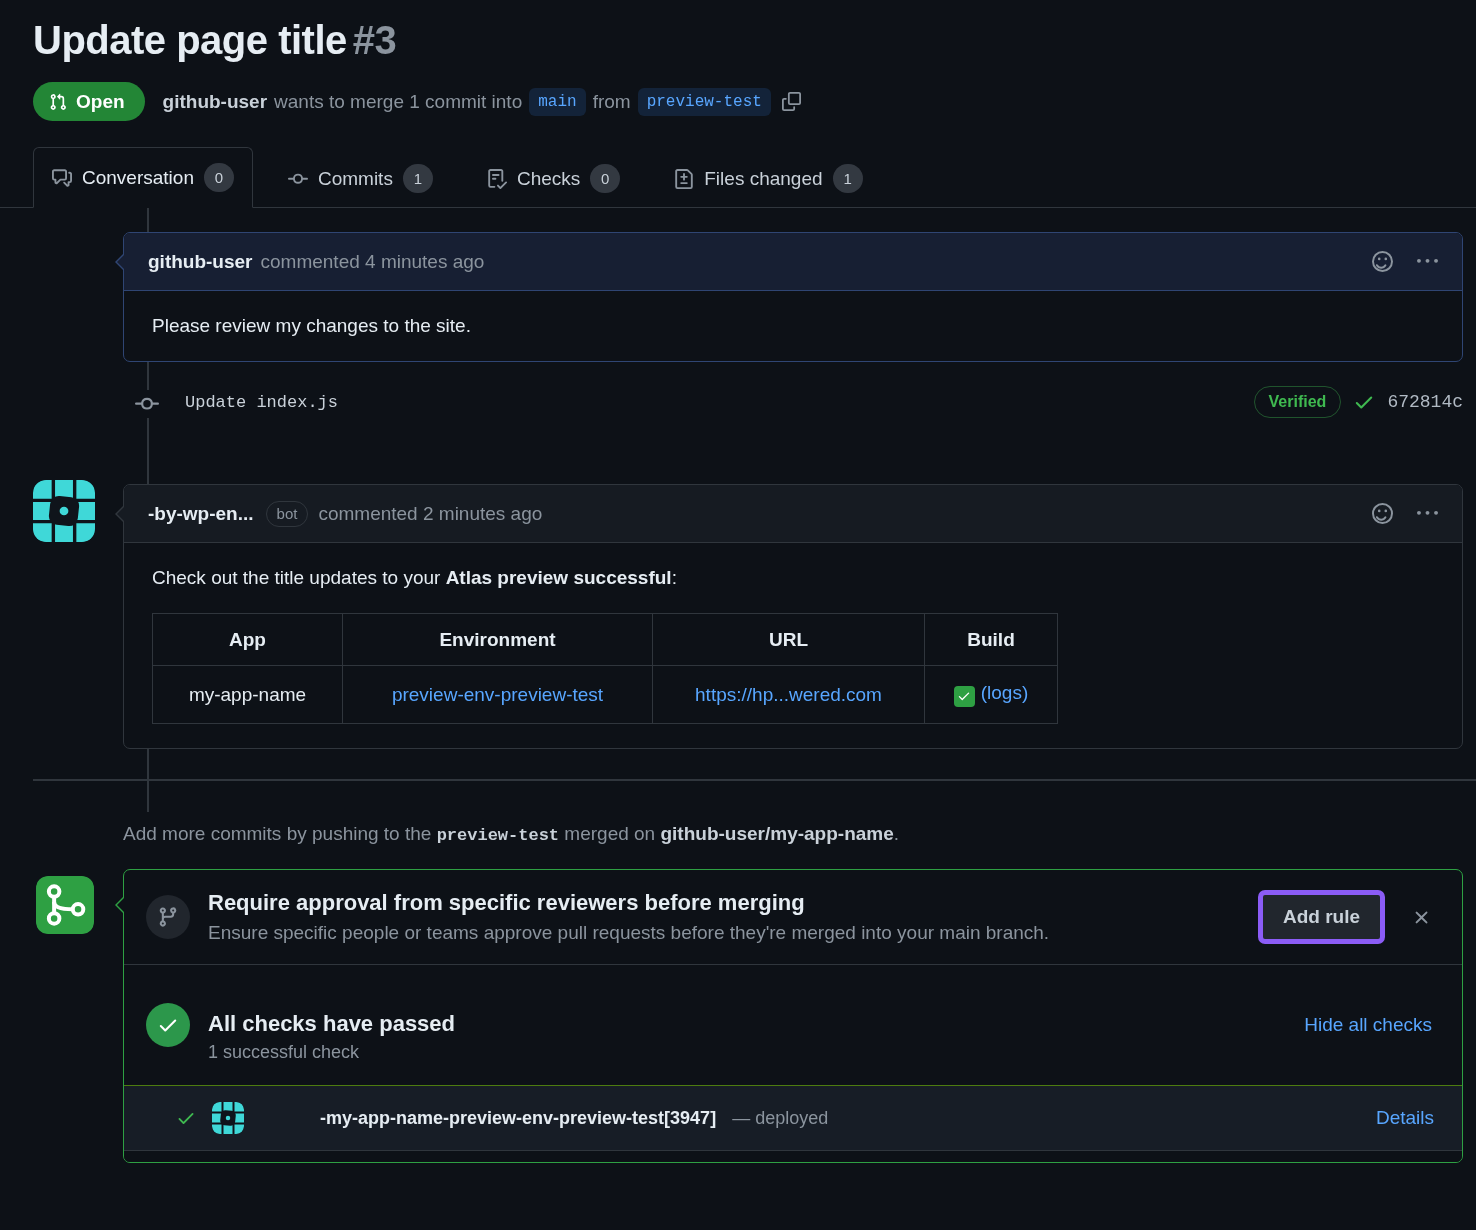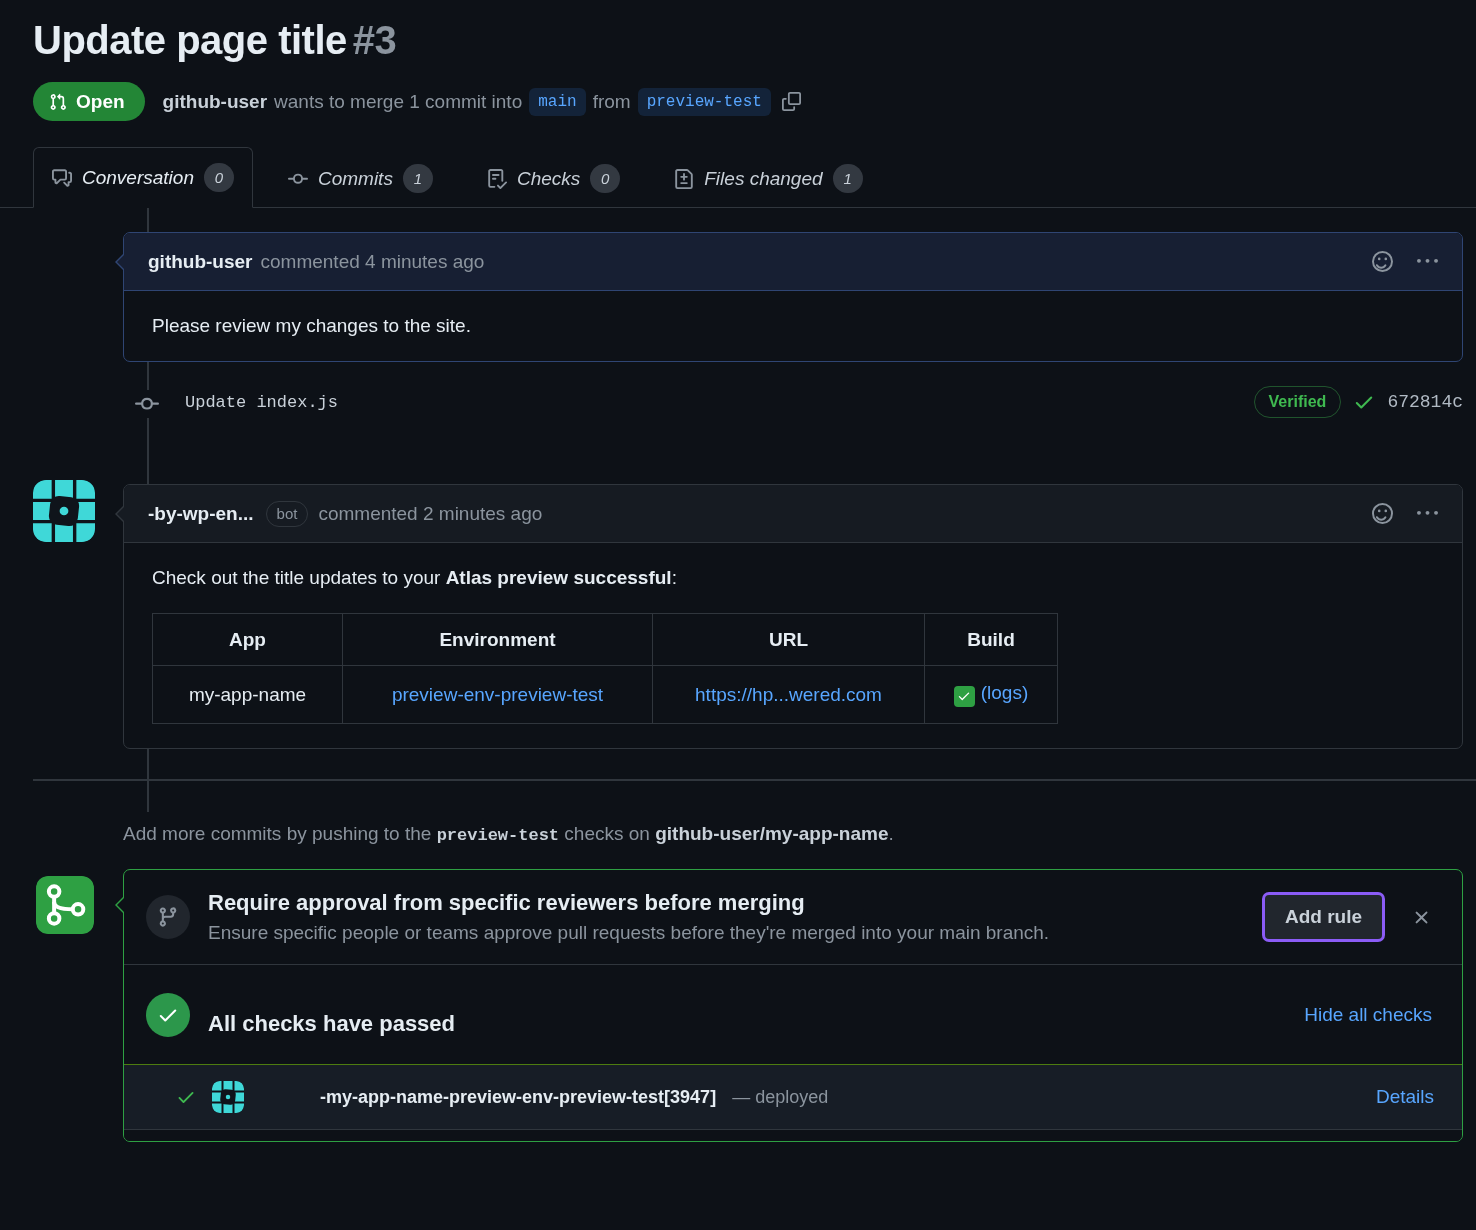--- a/index.html
+++ b/index.html
@@ -32,21 +32,21 @@
     padding:4px 9px; border-radius:6px; line-height:1.25;
   }
   .copy-btn { color:#8b949e; display:inline-flex; margin-left:4px; cursor:pointer; }
 
   
   .tab-bar { margin-top:26px; padding-left:33px; border-bottom:1px solid #30363d; display:flex; align-items:flex-end; }
   .tab {
     display:inline-flex; align-items:center; gap:10px;
     padding:15px 18px; color:#c9d1d9; cursor:pointer; position:relative;
     border:1px solid transparent; border-bottom:none; border-radius:6px 6px 0 0;
-    margin-bottom:-1px; margin-right:16px;font-style:italic;
+    margin-bottom:-1px; margin-right:16px;
   }
   .tab .tab-icon { color:#8b949e; display:inline-flex; }
   .tab.active { background:#0d1117; border-color:#30363d; border-bottom:1px solid #0d1117; color:#e6edf3; }
   .counter {
     background:rgba(110,118,129,0.4); color:#c9d1d9;
     font-size:15px; line-height:1; padding:7px 10px; border-radius:2em; min-width:30px; text-align:center;
   }
 
   
   .timeline { position:relative; padding-top:24px; }
@@ -123,21 +123,21 @@
   .merge-box { position:relative; margin:0 13px 0 123px; border:1px solid #2ea043; border-radius:7px; background:#0d1117; }
 
   .rule-section { display:flex; align-items:center; padding:20px 22px; }
   .rule-icon { width:44px; height:44px; border-radius:50%; background:#21262d; color:#8b949e;
     display:flex; align-items:center; justify-content:center; flex:none; margin-right:18px; }
   .rule-text { flex:1; }
   .rule-title { font-size:22px; font-weight:bold; color:#e6edf3; margin-bottom:6px; }
   .rule-desc { color:#8b949e; font-size:19px; }
   .rule-actions { display:flex; align-items:center; gap:26px; margin-left:20px; padding-right:8px; }
   .btn {
-    background:#21262d; border:3px solid #8b5cf6; color:#c9d1d9; font-weight:bold; font-size:19px;
+    background:#21262d; border:5px solid #8b5cf6; color:#c9d1d9; font-weight:bold; font-size:19px;
     border-radius:7px; padding:11px 20px; cursor:pointer; font-family:inherit;
   }
   .close-x { color:#8b949e; display:inline-flex; cursor:pointer; }
 
   .checks-section { display:flex; align-items:center; padding:22px; border-top:1px solid #30363d; }
   .check-circle { width:44px; height:44px; border-radius:50%; background:#2c974b; color:#fff;
     display:flex; align-items:center; justify-content:center; flex:none; margin-right:18px; }
   .checks-text { flex:1;margin-top:24px; }
   .checks-title { font-size:22px; font-weight:bold; color:#e6edf3; margin-bottom:5px; }
   .checks-sub { color:#8b949e; font-size:18px; }
@@ -321,21 +321,21 @@
         </tbody>
           </table>
       </div>
     </div>
   </div>
 
   <div class="divider"></div>
 </div>
 
 <div class="push-note">
-  <span>Add more commits by pushing to the </span><span class="branch-mono">preview-test</span><span> checks on </span><span class="repo">github-user/my-app-name</span><span>.</span>
+  <span>Add more commits by pushing to the </span><span class="branch-mono">preview-test</span><span> merged on </span><span class="repo">github-user/my-app-name</span><span>.</span>
 </div>
 
 <div class="merge-wrap">
   <span class="green-avatar">
     <svg width="58" height="58" viewBox="0 0 16 16">
         <rect width="16" height="16" rx="3" fill="#2ea043"></rect>
         <g fill="none" stroke="#fff" stroke-width="1.1">
           <circle cx="5" cy="4.3" r="1.45"></circle>
           <circle cx="5" cy="11.7" r="1.45"></circle>
           <circle cx="11.6" cy="9.2" r="1.45"></circle>
@@ -368,20 +368,21 @@
     </div>
 
     <div class="checks-section">
       <span class="check-circle">
         <svg width="22" height="22" viewBox="0 0 16 16" fill="currentColor">
             <path d="M13.78 4.22a.75.75 0 0 1 0 1.06l-7.25 7.25a.75.75 0 0 1-1.06 0L2.22 9.28a.751.751 0 0 1 .018-1.042.751.751 0 0 1 1.042-.018L6 10.94l6.72-6.72a.75.75 0 0 1 1.06 0Z"></path>
           </svg>
       </span>
       <span class="checks-text">
         <div class="checks-title">All checks have passed</div>
+        <div class="checks-sub">1 successful check</div>
       </span>
       <a class="blue-link checks-link">Hide all checks</a>
     </div>
 
     <div class="check-row">
       <span class="row-check">
           <svg width="20" height="20" viewBox="0 0 16 16" fill="currentColor">
             <path d="M13.78 4.22a.75.75 0 0 1 0 1.06l-7.25 7.25a.75.75 0 0 1-1.06 0L2.22 9.28a.751.751 0 0 1 .018-1.042.751.751 0 0 1 1.042-.018L6 10.94l6.72-6.72a.75.75 0 0 1 1.06 0Z"></path>
           </svg>
         </span>

